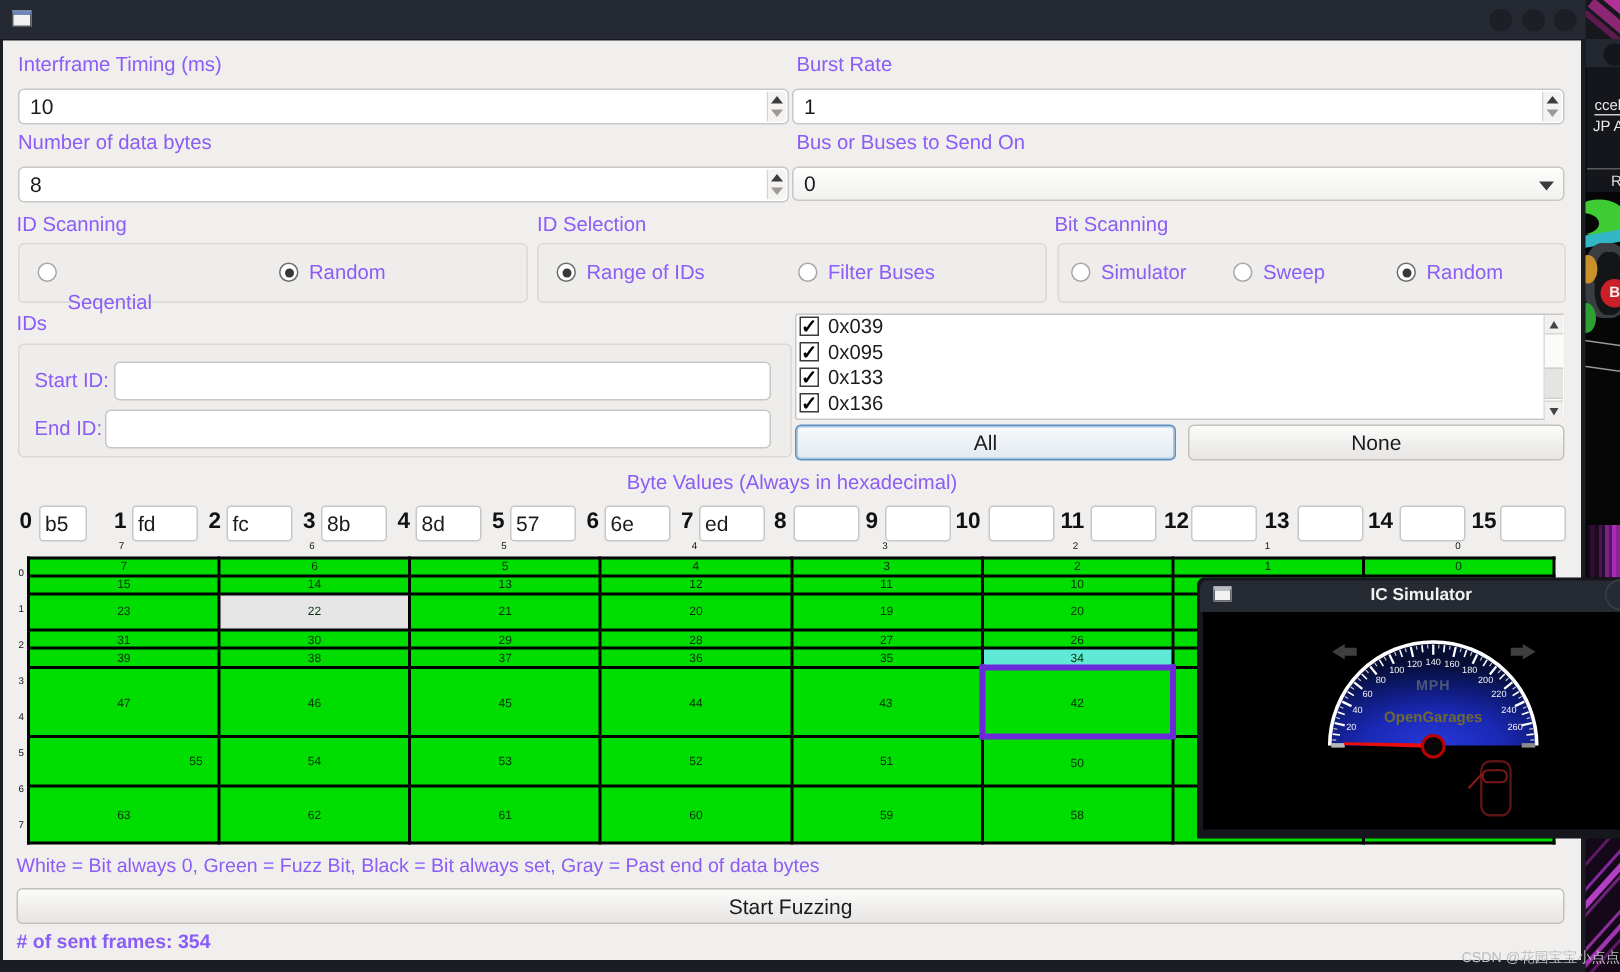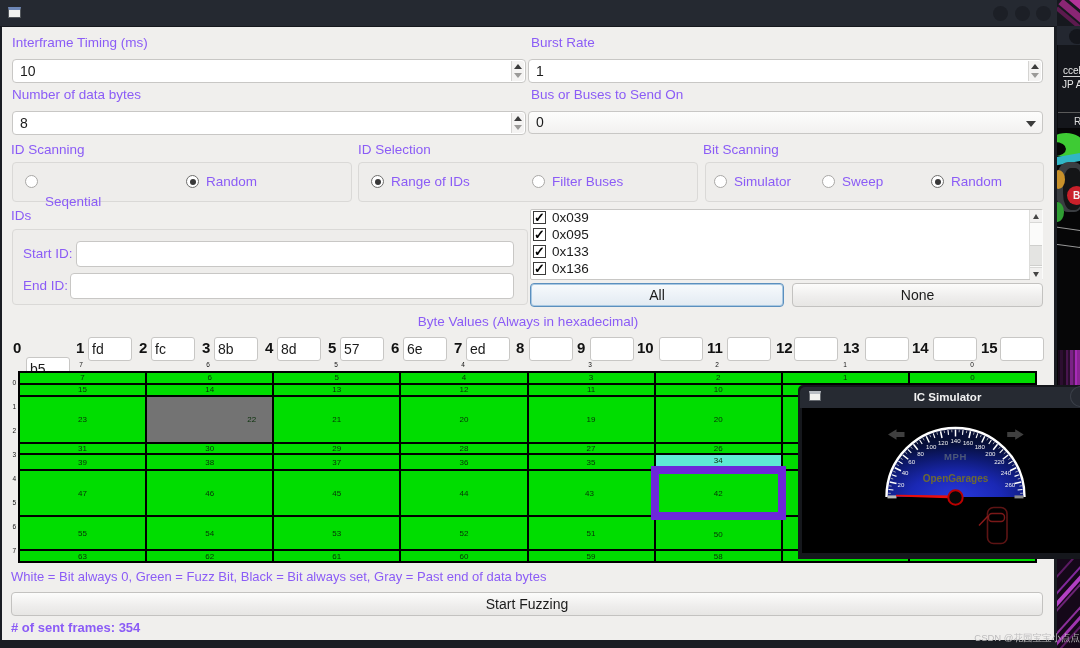--- a/index.html
+++ b/index.html
@@ -154,21 +154,21 @@
   <div class="abs" style="left:1030px;top:267px;width:12px;height:12px;background:#f1f0ef;border-top:1px solid #d8d8d6;"></div>
   <div class="abs" style="left:1032.5px;top:271.5px;width:0;height:0;border-left:3.8px solid transparent;border-right:3.8px solid transparent;border-top:5px solid #444;"></div>
   <div class="abs" style="left:1030px;top:245px;width:12px;height:19px;background:#e4e4e2;border-top:1px solid #cfcfcd;border-bottom:1px solid #cfcfcd;"></div>
 
   <div class="abs btn" style="left:792px;top:283px;width:251px;height:24px;">None</div>
   <div class="abs btn" style="left:530px;top:283px;width:254px;height:24px;border:1px solid #5b8fbe;box-shadow:0 0 0 1px #a8c8e2 inset;background:linear-gradient(#f7fafc,#e2eaf2);">All</div>
 
   <div class="abs lbl" style="left:0;top:314px;width:1056px;text-align:center;">Byte Values (Always in hexadecimal)</div>
   <div id="byterow">
       <div class="abs" style="left:13px;top:339px;font-size:15px;font-weight:bold;color:#111;">0</div>
-      <div class="abs inp" style="left:26px;top:337px;width:44px;height:24px;line-height:22px;padding-left:3px;border-radius:3px;margin-top:20px;">b5</div>
+      <div class="abs inp" style="left:26px;top:337px;width:32px;height:24px;line-height:22px;padding-left:3px;border-radius:3px;">b5</div>
       <div class="abs" style="left:76px;top:339px;font-size:15px;font-weight:bold;color:#111;">1</div>
       <div class="abs inp" style="left:88px;top:337px;width:44px;height:24px;line-height:22px;padding-left:3px;border-radius:3px;">fd</div>
       <div class="abs" style="left:139px;top:339px;font-size:15px;font-weight:bold;color:#111;">2</div>
       <div class="abs inp" style="left:151px;top:337px;width:44px;height:24px;line-height:22px;padding-left:3px;border-radius:3px;">fc</div>
       <div class="abs" style="left:202px;top:339px;font-size:15px;font-weight:bold;color:#111;">3</div>
       <div class="abs inp" style="left:214px;top:337px;width:44px;height:24px;line-height:22px;padding-left:3px;border-radius:3px;">8b</div>
       <div class="abs" style="left:265px;top:339px;font-size:15px;font-weight:bold;color:#111;">4</div>
       <div class="abs inp" style="left:277px;top:337px;width:44px;height:24px;line-height:22px;padding-left:3px;border-radius:3px;">8d</div>
       <div class="abs" style="left:328px;top:339px;font-size:15px;font-weight:bold;color:#111;">5</div>
       <div class="abs inp" style="left:340px;top:337px;width:44px;height:24px;line-height:22px;padding-left:3px;border-radius:3px;">57</div>
@@ -222,21 +222,21 @@
             <td style="border:2px solid #000;background:#00dd00;text-align:center;font-size:8px;color:#083008;padding:0;">14</td>
             <td style="border:2px solid #000;background:#00dd00;text-align:center;font-size:8px;color:#083008;padding:0;">13</td>
             <td style="border:2px solid #000;background:#00dd00;text-align:center;font-size:8px;color:#083008;padding:0;">12</td>
             <td style="border:2px solid #000;background:#00dd00;text-align:center;font-size:8px;color:#083008;padding:0;">11</td>
             <td style="border:2px solid #000;background:#00dd00;text-align:center;font-size:8px;color:#083008;padding:0;">10</td>
             <td style="border:2px solid #000;background:#00dd00;text-align:center;font-size:8px;color:#083008;padding:0;">9</td>
             <td style="border:2px solid #000;background:#00dd00;text-align:center;font-size:8px;color:#083008;padding:0;">8</td>
           </tr>
           <tr>
             <td style="border:2px solid #000;background:#00dd00;text-align:center;font-size:8px;color:#083008;padding:0;">23</td>
-            <td style="border:2px solid #000;background:#737373;text-align:right;font-size:8px;color:#083008;padding:16px;">22</td>
+            <td style="border:2px solid #000;background:#e5e5e5;text-align:center;font-size:8px;color:#083008;padding:6px;">22</td>
             <td style="border:2px solid #000;background:#00dd00;text-align:center;font-size:8px;color:#083008;padding:0;">21</td>
             <td style="border:2px solid #000;background:#00dd00;text-align:center;font-size:8px;color:#083008;padding:0;">20</td>
             <td style="border:2px solid #000;background:#00dd00;text-align:center;font-size:8px;color:#083008;padding:0;">19</td>
             <td style="border:2px solid #000;background:#00dd00;text-align:center;font-size:8px;color:#083008;padding:0;">20</td>
             <td style="border:2px solid #000;background:#00dd00;text-align:center;font-size:8px;color:#083008;padding:0;">17</td>
             <td style="border:2px solid #000;background:#00dd00;text-align:center;font-size:8px;color:#083008;padding:0;">16</td>
           </tr>
           <tr>
             <td style="border:2px solid #000;background:#00dd00;text-align:center;font-size:8px;color:#083008;padding:0;">31</td>
             <td style="border:2px solid #000;background:#00dd00;text-align:center;font-size:8px;color:#083008;padding:0;">30</td>
@@ -256,37 +256,37 @@
             <td style="border:2px solid #000;background:#5eead4;text-align:center;font-size:8px;color:#083008;padding:0;">34</td>
             <td style="border:2px solid #000;background:#00dd00;text-align:center;font-size:8px;color:#083008;padding:0;">33</td>
             <td style="border:2px solid #000;background:#00dd00;text-align:center;font-size:8px;color:#083008;padding:0;">32</td>
           </tr>
           <tr>
             <td style="border:2px solid #000;background:#00dd00;text-align:center;font-size:8px;color:#083008;padding:0;">47</td>
             <td style="border:2px solid #000;background:#00dd00;text-align:center;font-size:8px;color:#083008;padding:0;">46</td>
             <td style="border:2px solid #000;background:#00dd00;text-align:center;font-size:8px;color:#083008;padding:0;">45</td>
             <td style="border:2px solid #000;background:#00dd00;text-align:center;font-size:8px;color:#083008;padding:16px;">44</td>
             <td style="border:2px solid #000;background:#00dd00;text-align:center;font-size:8px;color:#083008;padding:0;">43</td>
-            <td style="border:8px solid #6d28d9;background:#00dd00;text-align:center;font-size:8px;color:#083008;padding:0;">42</td>
+            <td style="border:4px solid #6d28d9;background:#00dd00;text-align:center;font-size:8px;color:#083008;padding:0;">42</td>
             <td style="border:2px solid #000;background:#00dd00;text-align:center;font-size:8px;color:#083008;padding:0;">41</td>
             <td style="border:2px solid #000;background:#00dd00;text-align:center;font-size:8px;color:#083008;padding:0;">40</td>
           </tr>
           <tr>
-            <td style="border:2px solid #000;background:#00dd00;text-align:center;font-size:8px;color:#083008;padding:10px;">55</td>
+            <td style="border:2px solid #000;background:#00dd00;text-align:right;font-size:8px;color:#083008;padding:10px;">55</td>
             <td style="border:2px solid #000;background:#00dd00;text-align:center;font-size:8px;color:#083008;padding:0;">54</td>
             <td style="border:2px solid #000;background:#00dd00;text-align:center;font-size:8px;color:#083008;padding:0;">53</td>
             <td style="border:2px solid #000;background:#00dd00;text-align:center;font-size:8px;color:#083008;padding:0;">52</td>
             <td style="border:2px solid #000;background:#00dd00;text-align:center;font-size:8px;color:#083008;padding:0;">51</td>
             <td style="border:2px solid #000;background:#00dd00;text-align:center;font-size:8px;color:#083008;padding:0;">50</td>
             <td style="border:2px solid #000;background:#00dd00;text-align:center;font-size:8px;color:#083008;padding:0;">49</td>
             <td style="border:2px solid #000;background:#00dd00;text-align:center;font-size:8px;color:#083008;padding:0;">48</td>
           </tr>
           <tr>
             <td style="border:2px solid #000;background:#00dd00;text-align:center;font-size:8px;color:#083008;padding:0;">63</td>
-            <td style="border:2px solid #000;background:#00dd00;text-align:center;font-size:8px;color:#083008;padding:0;">62</td>
+            <td style="border:2px solid #000;background:#00dd00;text-align:center;font-size:8px;color:#083008;padding:12px;">62</td>
             <td style="border:2px solid #000;background:#00dd00;text-align:center;font-size:8px;color:#083008;padding:0;">61</td>
             <td style="border:2px solid #000;background:#00dd00;text-align:center;font-size:8px;color:#083008;padding:0;">60</td>
             <td style="border:2px solid #000;background:#00dd00;text-align:center;font-size:8px;color:#083008;padding:0;">59</td>
             <td style="border:2px solid #000;background:#00dd00;text-align:center;font-size:8px;color:#083008;padding:0;">58</td>
             <td style="border:2px solid #000;background:#00dd00;text-align:center;font-size:8px;color:#083008;padding:0;">57</td>
             <td style="border:2px solid #000;background:#00dd00;text-align:center;font-size:8px;color:#083008;padding:0;">56</td>
           </tr>
         </tbody>
       </table>
       <div class="abs tiny" style="left:8px;top:379px;width:8px;text-align:right;">0</div>

